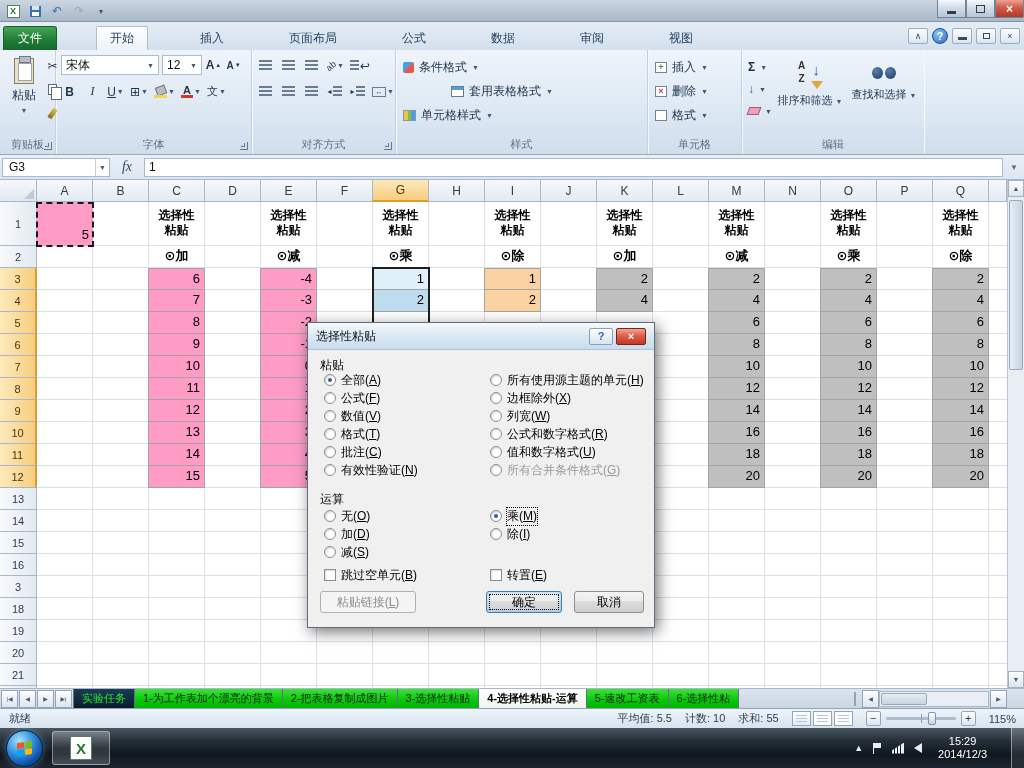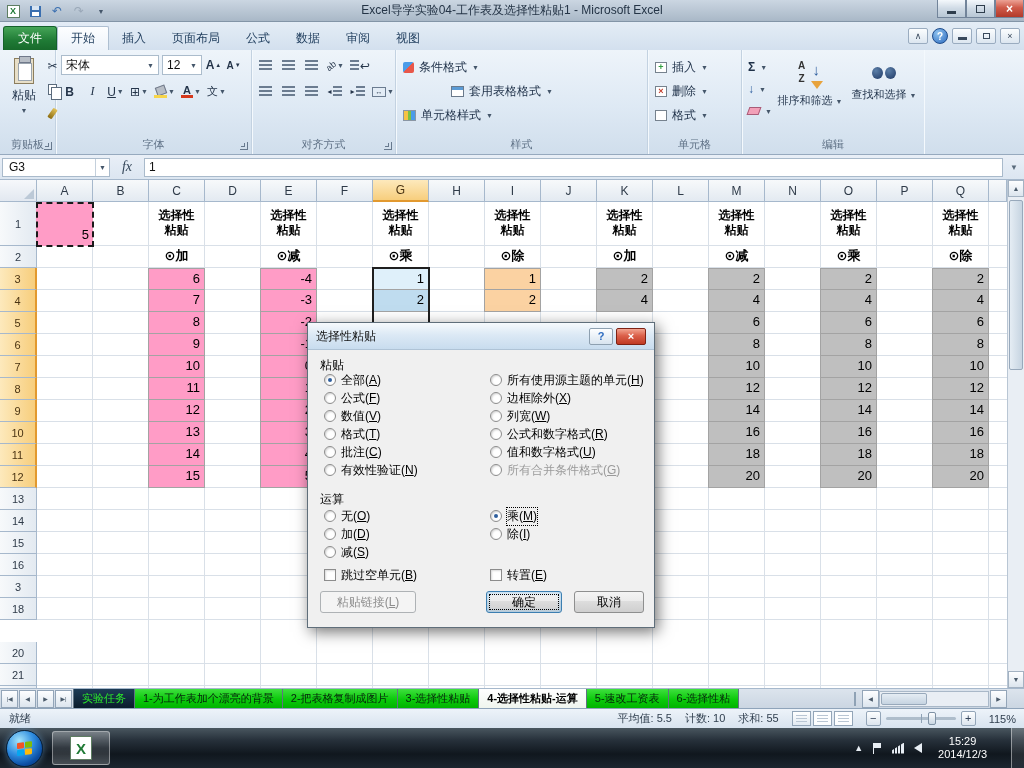--- a/index.html
+++ b/index.html
@@ -16,21 +16,21 @@
 .ic-save::before{content:"";position:absolute;left:2px;top:0;width:7px;height:4px;background:#D7E4F2;}
 .ic-save::after{content:"";position:absolute;left:2px;bottom:1px;width:7px;height:4px;background:#fff;}
 #title-text{position:absolute;left:120px;right:120px;top:0;height:22px;text-align:center;font-size:12px;line-height:21px;color:#243446;white-space:nowrap;overflow:hidden;}
 .winb{position:absolute;right:0;top:0;display:flex;}
 .wbtn{width:29px;height:18px;border:1px solid #72849A;border-top:none;background:linear-gradient(#F4F8FC,#CFDAE5 50%,#B8C7D5);display:flex;align-items:center;justify-content:center;color:#2E3D4C;}
 .wbtn.close{background:linear-gradient(#ECA194,#D05B4A 45%,#B23A2A);color:#fff;border-bottom-right-radius:2px;font-size:12px;font-weight:bold;}
 .gl-min{width:9px;height:3px;background:currentColor;margin-top:7px;}
 .gl-res{width:9px;height:8px;border:1px solid currentColor;position:relative;}
 
 
-#tabrow{position:absolute;top:22px;left:0;width:100%;height:28px;background:linear-gradient(#E4EDF6,#D3E0EE);display:flex;align-items:flex-end;}
+#tabrow{position:absolute;top:22px;left:0;width:100%;height:28px;background:linear-gradient(#E4EDF6,#D3E0EE);display:flex;align-items:flex-end;gap:39px;}
 .file-tab{width:54px;height:24px;margin-left:3px;background:linear-gradient(#45A557,#1F7A35 60%,#176A2B);color:#fff;font-size:12px;display:flex;align-items:center;justify-content:center;border:1px solid #14612B;border-bottom:none;border-radius:3px 3px 0 0;}
 .rtab{height:24px;padding:0 13px;font-size:12px;color:#1E3C5C;display:flex;align-items:center;}
 .rtab.active{background:linear-gradient(#FDFEFF,#EDF3FA);border:1px solid #AEBFD1;border-bottom:none;border-radius:2px 2px 0 0;}
 .tr-right{position:absolute;right:4px;top:6px;display:flex;gap:4px;align-items:center;}
 .mini-btn{width:20px;height:16px;border:1px solid #9AACC0;border-radius:2px;background:linear-gradient(#FBFDFE,#DCE6F0);display:flex;align-items:center;justify-content:center;font-size:9px;color:#3A4A5C;}
 .help-btn{width:16px;height:16px;border-radius:50%;background:radial-gradient(circle at 35% 30%,#8FC3EF,#2E6CC0);color:#fff;font-size:10px;font-weight:bold;display:flex;align-items:center;justify-content:center;border:1px solid #1E4C8C;}
 
 
 #ribbon{position:absolute;top:50px;left:0;width:100%;height:105px;background:linear-gradient(#EEF4FA,#DEE9F4 55%,#D0DEEC);border-bottom:1px solid #96A9BE;display:flex;}
 .grp{position:relative;height:100%;border-right:1px solid #C3D2E1;box-shadow:1px 0 0 #F4F9FD;}
@@ -175,21 +175,20 @@
       <span class="qi">
           <span class="ic-xllogo">X</span>
         </span>
       <span class="qi">
           <span class="ic-save"></span>
         </span>
       <span class="qi">↶</span>
       <span class="qi" style="color:#9AA8B8;">↷</span>
       <span class="qi da">▼</span>
     </div>
-    <div id="title-text">Excel导学实验04-工作表及选择性粘贴1 - Microsoft Excel</div>
     <div class="winb">
       <div class="wbtn">
           <span class="gl-min"></span>
         </div>
       <div class="wbtn">
           <span class="gl-res"></span>
         </div>
       <div class="wbtn close">×</div>
     </div>
   </div>
@@ -477,20 +476,23 @@
           <div class="rhdr">15</div>
         </div>
         <div class="grow" style="top: 352px; height: 22px;">
           <div class="rhdr">16</div>
         </div>
         <div class="grow" style="top: 374px; height: 22px;">
           <div class="rhdr">3</div>
         </div>
         <div class="grow" style="top: 396px; height: 22px;">
           <div class="rhdr">18</div>
+        </div>
+        <div class="grow" style="top: 418px; height: 22px;">
+          <div class="rhdr">19</div>
         </div>
         <div class="grow" style="top: 440px; height: 22px;">
           <div class="rhdr">20</div>
         </div>
         <div class="grow" style="top: 462px; height: 22px;">
           <div class="rhdr">21</div>
         </div>
         <div class="grow" style="top: 484px; height: 22px;">
           <div class="rhdr">22</div>
         </div>

